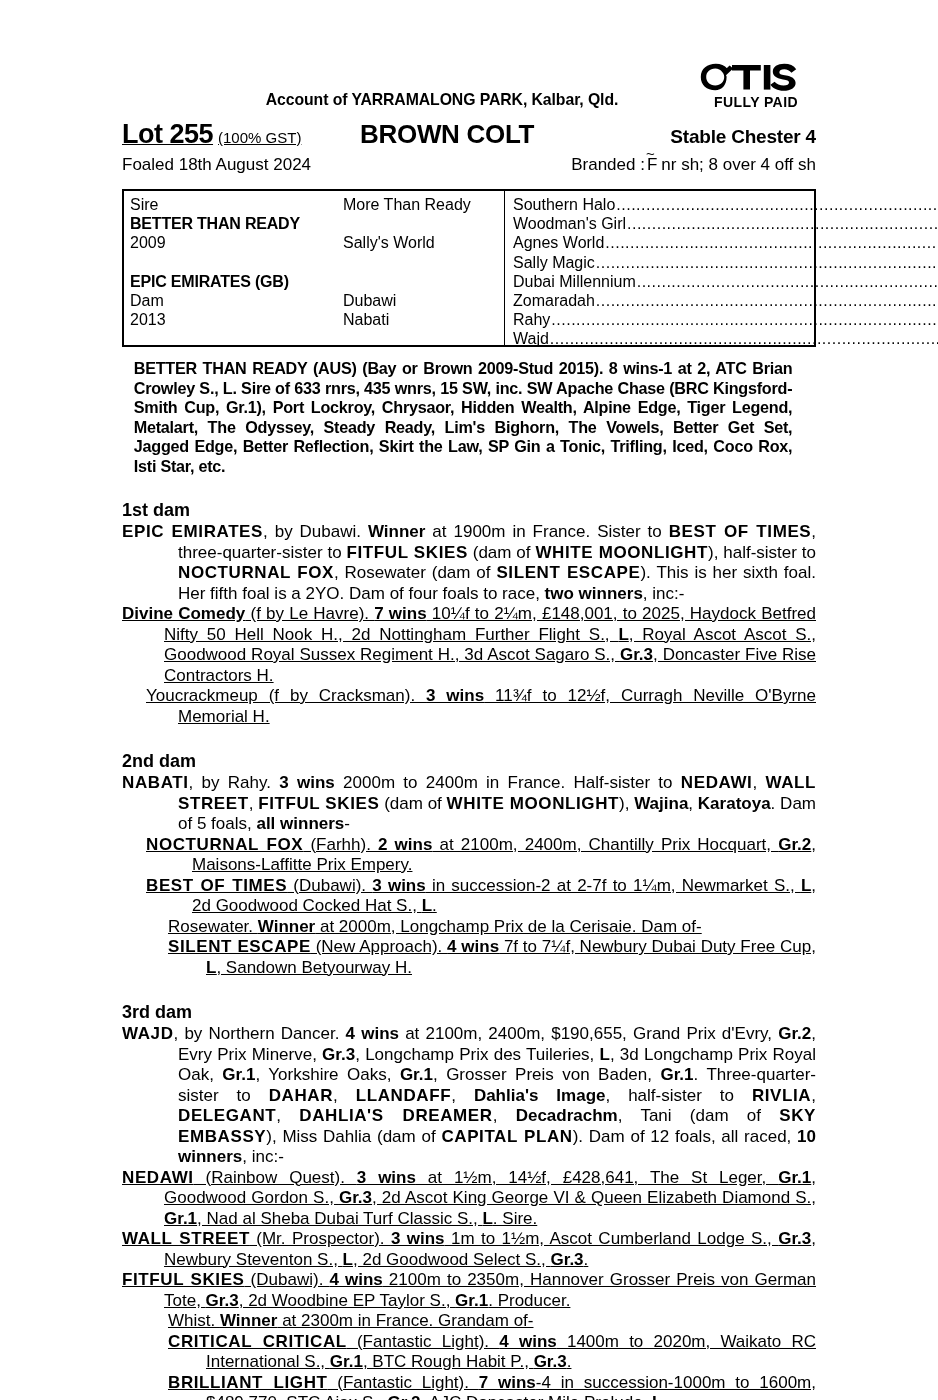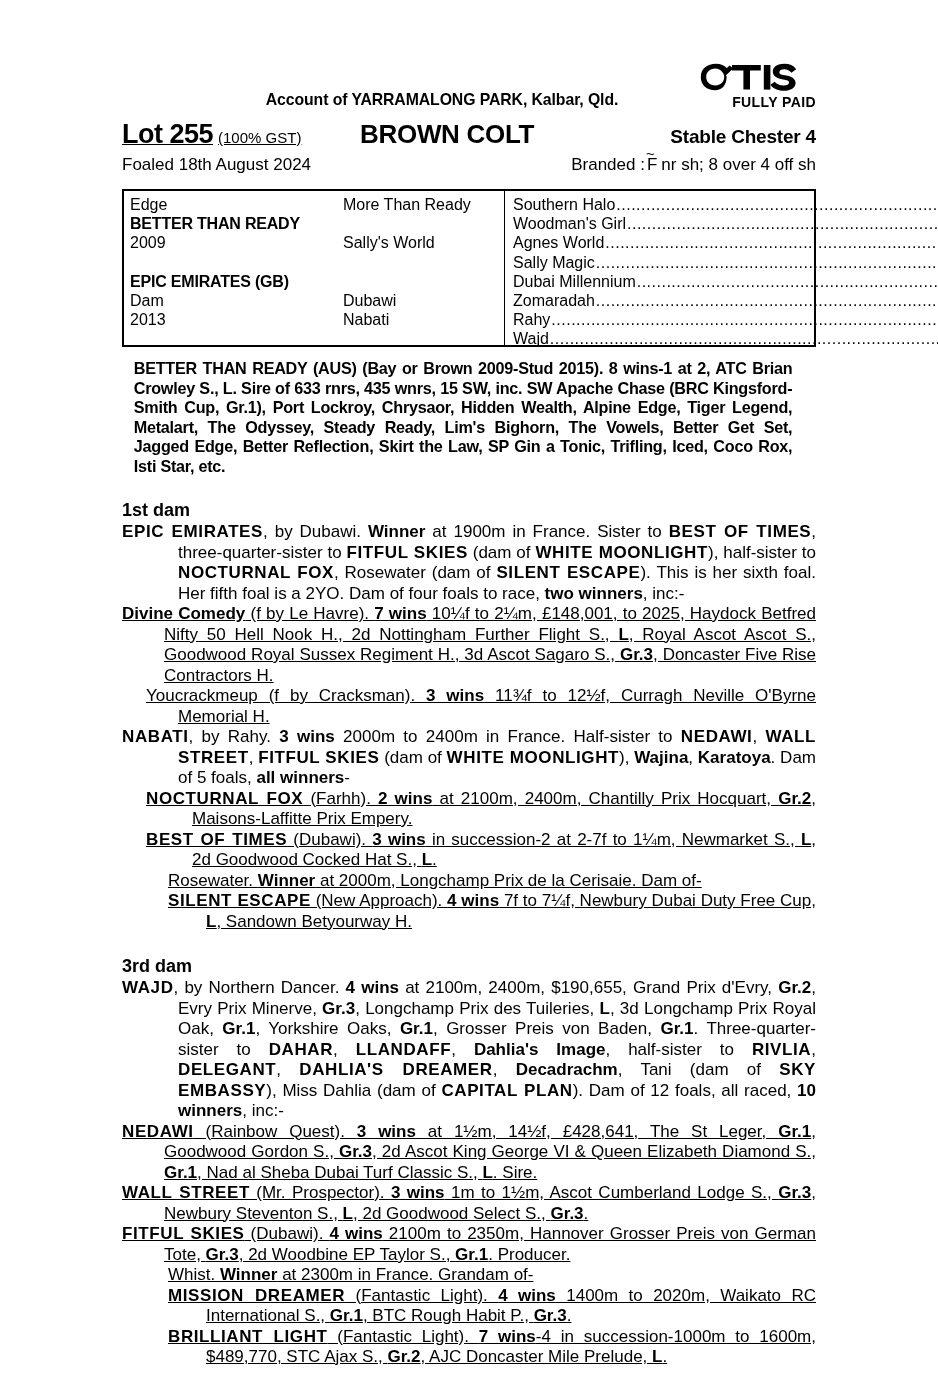--- a/index.html
+++ b/index.html
@@ -25,21 +25,21 @@
   
   .header-block {
     position: relative;
     padding-top: 62px;
   }
   .logo-wrap {
     position: absolute;
     right: 0px;
     top: 62px;
     width: 120px;
-    text-align: right;
+    text-align: center;
     line-height: 1;
   }
   .logo-otis {
     display: block;
     height: 30px;
   }
   .logo-sub {
     display: block;
     font-weight: bold;
     font-size: 14px;
@@ -240,21 +240,21 @@
       <div class="foaled-right">
         <span>Branded :</span><span class="brand-glyph"><span class="tilde">~</span><span>F</span></span><span>nr sh; 8 over 4 off sh</span>
       </div>
     </div>
   </div>
 
   <div class="ped-table">
 
     <div class="ped-left">
       <div class="ped-line">
-        <span>Edge</span>
+        <span>Sire</span>
         <span class="ped-col2">More Than Ready</span>
       </div>
       <div class="ped-line bold">BETTER THAN READY</div>
       <div class="ped-line">
         <span>2009</span>
         <span class="ped-col2">Sally's World</span>
       </div>
       <div class="ped-line">&nbsp;</div>
       <div class="ped-line bold">EPIC EMIRATES (GB)</div>
       <div class="ped-line">
@@ -321,32 +321,33 @@
 
   <div class="sire-para">BETTER THAN READY (AUS) (Bay or Brown 2009-Stud 2015). 8 wins-1 at 2, ATC Brian Crowley S., L. Sire of 633 rnrs, 435 wnrs, 15 SW, inc. SW Apache Chase (BRC Kingsford-Smith Cup, Gr.1), Port Lockroy, Chrysaor, Hidden Wealth, Alpine Edge, Tiger Legend, Metalart, The Odyssey, Steady Ready, Lim's Bighorn, The Vowels, Better Get Set, Jagged Edge, Better Reflection, Skirt the Law, SP Gin a Tonic, Trifling, Iced, Coco Rox, Isti Star, etc.</div>
 
   <div class="dam-head">1st dam</div>
   <div class="entry hangW" id="d1-main"><b class="sp">EPIC EMIRATES</b>, by Dubawi. <b>Winner</b> at 1900m in France. Sister to <b class="sp">BEST OF TIMES</b>, three-quarter-sister to <b class="sp">FITFUL SKIES</b> (dam of <b class="sp">WHITE MOONLIGHT</b>), half-sister to <b class="sp">NOCTURNAL FOX</b>, Rosewater (dam of <b class="sp">SILENT ESCAPE</b>). This is her sixth foal. Her fifth foal is a 2YO. Dam of four foals to race, <b>two winners</b>, inc:-</div>
   <div id="d1-progeny">
       <div class="entry hang0 last-line-fix"><b>Divine Comedy</b> (f by Le Havre). <b>7 wins</b> 10¼f to 2¼m, £148,001, to 2025, Haydock Betfred Nifty 50 Hell Nook H., 2d Nottingham Further Flight S., <b>L</b>, Royal Ascot Ascot S., Goodwood Royal Sussex Regiment H., 3d Ascot Sagaro S., <b>Gr.3</b>, Doncaster Five Rise Contractors H.</div>
       <div class="entry hang1 last-line-fix">Youcrackmeup (f by Cracksman). <b>3 wins</b> 11¾f to 12½f, Curragh Neville O'Byrne Memorial H.</div>
     </div>
 
+  <div class="dam-head">2nd dam</div>
   <div class="entry hangW" id="d2-main"><b class="sp">NABATI</b>, by Rahy. <b>3 wins</b> 2000m to 2400m in France. Half-sister to <b class="sp">NEDAWI</b>, <b class="sp">WALL STREET</b>, <b class="sp">FITFUL SKIES</b> (dam of <b class="sp">WHITE MOONLIGHT</b>), <b>Wajina</b>, <b>Karatoya</b>. Dam of 5 foals, <b>all winners</b>-</div>
   <div id="d2-progeny">
       <div class="entry hang2 last-line-fix"><b class="sp">NOCTURNAL FOX</b> (Farhh). <b>2 wins</b> at 2100m, 2400m, Chantilly Prix Hocquart, <b>Gr.2</b>, Maisons-Laffitte Prix Empery.</div>
       <div class="entry hang2 last-line-fix"><b class="sp">BEST OF TIMES</b> (Dubawi). <b>3 wins</b> in succession-2 at 2-7f to 1¼m, Newmarket S., <b>L</b>, 2d Goodwood Cocked Hat S., <b>L</b>.</div>
       <div class="entry hang3 last-line-fix">Rosewater. <b>Winner</b> at 2000m, Longchamp Prix de la Cerisaie. Dam of-</div>
       <div class="entry hang4 last-line-fix"><b class="sp">SILENT ESCAPE</b> (New Approach). <b>4 wins</b> 7f to 7¼f, Newbury Dubai Duty Free Cup, <b>L</b>, Sandown Betyourway H.</div>
     </div>
 
   <div class="dam-head">3rd dam</div>
   <div class="entry hangW" id="d3-main"><b class="sp">WAJD</b>, by Northern Dancer. <b>4 wins</b> at 2100m, 2400m, $190,655, Grand Prix d'Evry, <b>Gr.2</b>, Evry Prix Minerve, <b>Gr.3</b>, Longchamp Prix des Tuileries, <b>L</b>, 3d Longchamp Prix Royal Oak, <b>Gr.1</b>, Yorkshire Oaks, <b>Gr.1</b>, Grosser Preis von Baden, <b>Gr.1</b>. Three-quarter-sister to <b class="sp">DAHAR</b>, <b class="sp">LLANDAFF</b>, <b>Dahlia's Image</b>, half-sister to <b class="sp">RIVLIA</b>, <b class="sp">DELEGANT</b>, <b class="sp">DAHLIA'S DREAMER</b>, <b>Decadrachm</b>, Tani (dam of <b class="sp">SKY EMBASSY</b>), Miss Dahlia (dam of <b class="sp">CAPITAL PLAN</b>). Dam of 12 foals, all raced, <b>10 winners</b>, inc:-</div>
   <div id="d3-progeny">
       <div class="entry hang0 last-line-fix"><b class="sp">NEDAWI</b> (Rainbow Quest). <b>3 wins</b> at 1½m, 14½f, £428,641, The St Leger, <b>Gr.1</b>, Goodwood Gordon S., <b>Gr.3</b>, 2d Ascot King George VI &amp; Queen Elizabeth Diamond S., <b>Gr.1</b>, Nad al Sheba Dubai Turf Classic S., <b>L</b>. Sire.</div>
       <div class="entry hang0 last-line-fix"><b class="sp">WALL STREET</b> (Mr. Prospector). <b>3 wins</b> 1m to 1½m, Ascot Cumberland Lodge S., <b>Gr.3</b>, Newbury Steventon S., <b>L</b>, 2d Goodwood Select S., <b>Gr.3</b>.</div>
       <div class="entry hang0 last-line-fix"><b class="sp">FITFUL SKIES</b> (Dubawi). <b>4 wins</b> 2100m to 2350m, Hannover Grosser Preis von German Tote, <b>Gr.3</b>, 2d Woodbine EP Taylor S., <b>Gr.1</b>. Producer.</div>
       <div class="entry hang3 last-line-fix">Whist. <b>Winner</b> at 2300m in France. Grandam of-</div>
-      <div class="entry hang4 last-line-fix"><b class="sp">MISSION DREAMER</b> (Fantastic Light). <b>4 wins</b> 1400m to 2020m, Waikato RC International S., <b>Gr.1</b>, BTC Rough Habit P., <b>Gr.3</b>.</div>
+      <div class="entry hang4 last-line-fix"><b class="sp">CRITICAL CRITICAL</b> (Fantastic Light). <b>4 wins</b> 1400m to 2020m, Waikato RC International S., <b>Gr.1</b>, BTC Rough Habit P., <b>Gr.3</b>.</div>
       <div class="entry hang4 last-line-fix"><b class="sp">BRILLIANT LIGHT</b> (Fantastic Light). <b>7 wins</b>-4 in succession-1000m to 1600m, $489,770, STC Ajax S., <b>Gr.2</b>, AJC Doncaster Mile Prelude, <b>L</b>.</div>
     </div>
 
 </div>
 
 </body></html>

